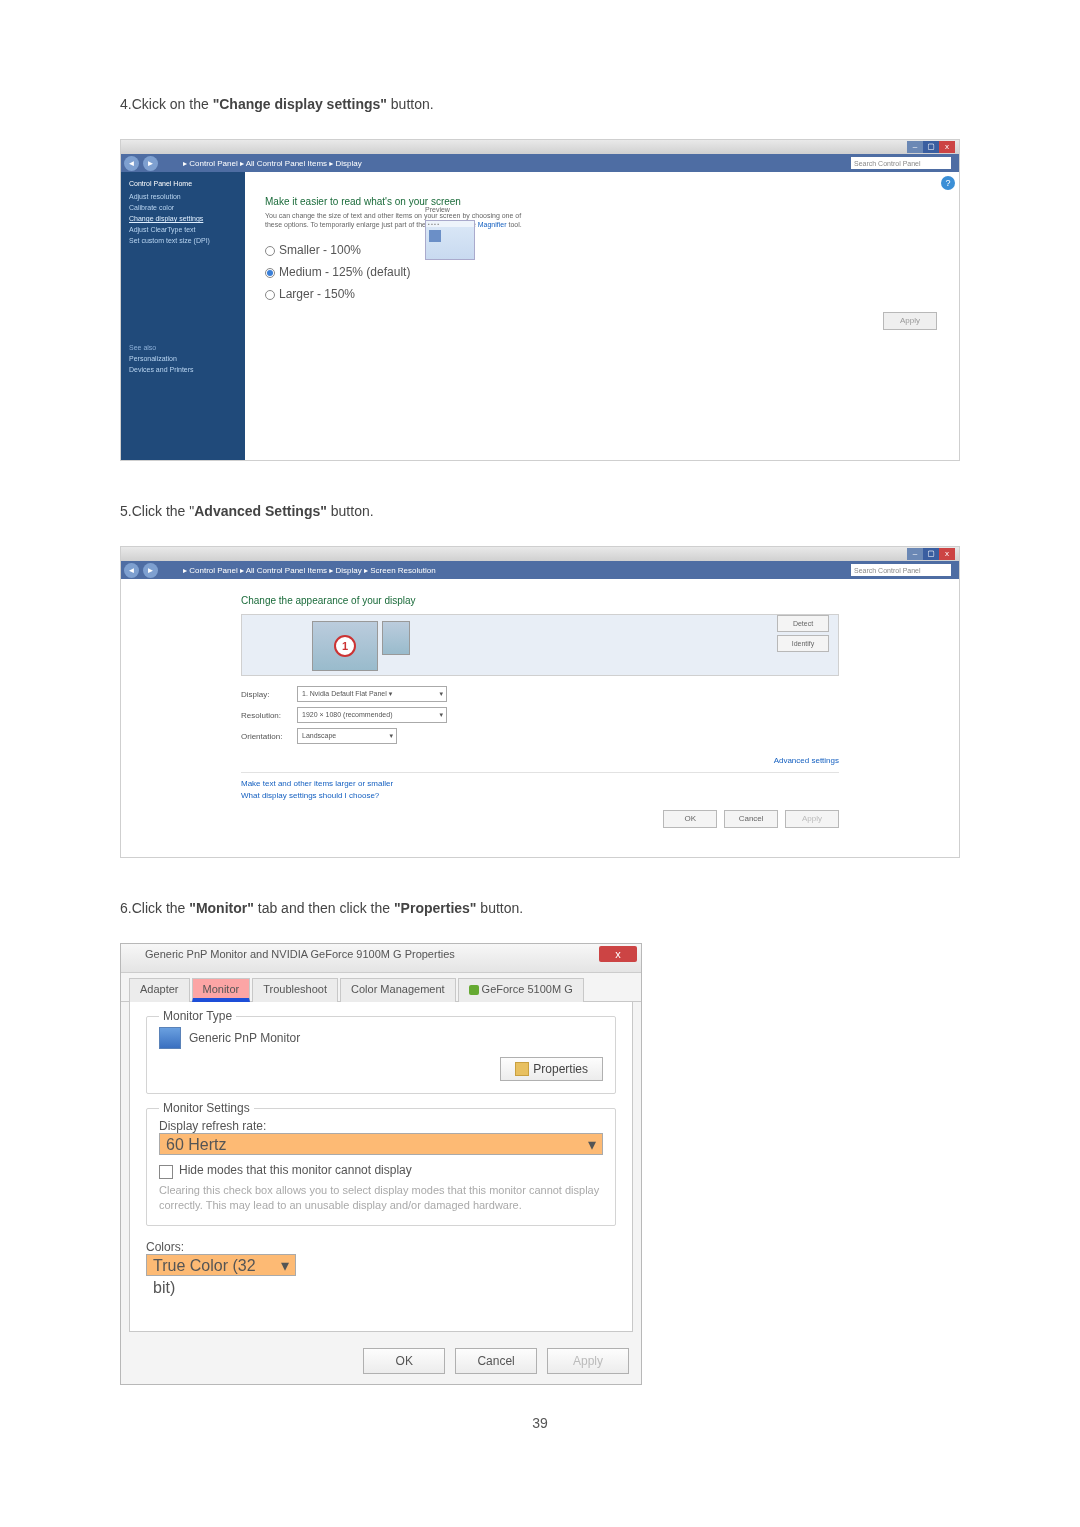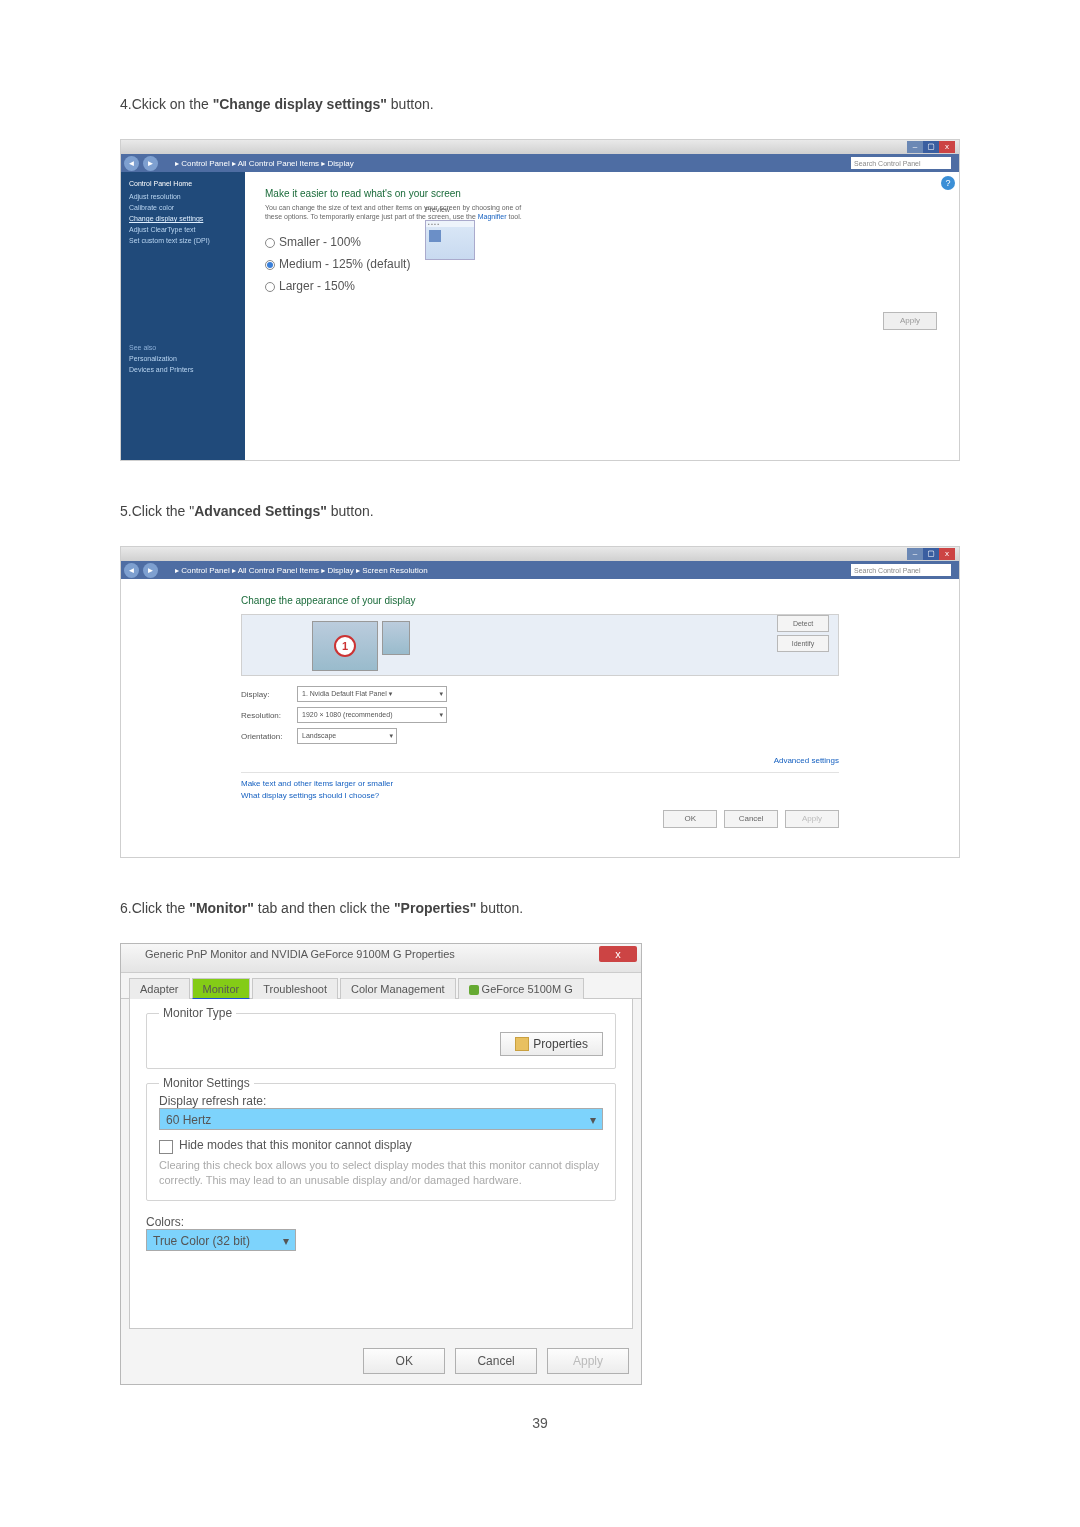--- a/index.html
+++ b/index.html
@@ -11,31 +11,31 @@
   .shot{border:1px solid #cfcfcf;position:relative;margin-bottom:40px}
   .shot1{height:320px;background:#fff}
   .titlebar{height:14px;background:linear-gradient(#e9e9e9,#d0d0d0);position:relative}
   .winbtns{position:absolute;right:4px;top:1px;display:flex}
   .winbtn{width:16px;height:12px;font-size:8px;line-height:12px;text-align:center;color:#fff}
   .wb-min{background:#6b88b5}
   .wb-max{background:#3a5ea0}
   .wb-close{background:#c44}
   .addrbar{height:18px;background:#4e6da3;display:flex;align-items:center;font-size:8px;color:#fff}
   .navbtn{width:15px;height:15px;border-radius:50%;background:#7ea0d0;margin:0 1px 0 3px;display:flex;align-items:center;justify-content:center;color:#fff;font-size:8px}
-  .crumbs{flex:1;padding-left:16px}
+  .crumbs{flex:1;padding-left:24px}
   .srch{width:100px;height:12px;background:#fff;margin-right:8px;display:flex;align-items:center}
   .srch span{color:#888;font-size:7px;padding-left:3px}
   .helpbtn{position:absolute;right:4px;top:36px;width:14px;height:14px;border-radius:50%;background:#3b8fd6;color:#fff;font-size:9px;text-align:center;line-height:14px}
   .body1{display:flex;height:calc(100% - 32px)}
   .side1{width:108px;background:#204a7a;padding:8px 8px;color:#cfe0f5;font-size:7px}
   .side1 .hdr{color:#fff;margin-bottom:6px}
   .side1 .lnk{display:block;margin:4px 0;color:#b8d4f0;cursor:pointer}
   .side1 .lnk.u{text-decoration:underline;color:#e0efff}
   .side1 .also{color:#8db0d8;margin-top:100px}
-  .main1{flex:1;padding:16px 20px;position:relative}
+  .main1{flex:1;padding:24px 20px;position:relative}
   .main1 h4{color:#1a6b3a;font-size:10px;font-weight:normal;margin:0 0 4px 0}
   .main1 .sub{font-size:7px;color:#666;max-width:260px;line-height:1.3}
   .main1 .sub a{color:#1560c0}
   .radiogrp{margin-top:14px;font-size:12px;color:#555}
   .radiogrp .row{margin:8px 0}
   .radiogrp .row .rb{display:inline-block;width:8px;height:8px;border:1px solid #888;border-radius:50%;vertical-align:middle;margin-right:4px;position:relative}
   .radiogrp .row.checked .rb::after{content:'';position:absolute;inset:1px;background:#3a7fd8;border-radius:50%}
   .preview{position:absolute;left:180px;top:34px;font-size:7px;color:#666}
   .previewImg{position:absolute;left:180px;top:48px;width:48px;height:38px;border:1px solid #aac;background:linear-gradient(#dbe8f7,#c8daf0);display:flex;flex-direction:column}
   .previewImg .bar{height:6px;background:#eef4fb;font-size:5px;color:#888;padding-left:2px}
@@ -65,30 +65,30 @@
   .btnrow{text-align:right;margin-top:8px}
   .btnrow .b{display:inline-block;width:52px;height:16px;border:1px solid #b8b8b8;background:#f4f4f4;font-size:8px;line-height:16px;text-align:center;color:#666;margin-left:3px}
   .btnrow .b.dis{color:#bbb}
 
   
   .shot3{width:520px;height:440px;background:#f4f4f4;border:1px solid #b8b8b8;position:relative}
   .shot3 .tbar{height:24px;background:linear-gradient(#f7f7f7,#e4e4e4);border-bottom:1px solid #ccc;font-size:11px;color:#555;padding:4px 8px 0 24px;position:relative}
   .shot3 .tbar .x{position:absolute;right:4px;top:2px;width:38px;height:16px;background:#c44;color:#fff;text-align:center;font-size:11px;border-radius:2px;line-height:16px}
   .tabs{display:flex;border-bottom:1px solid #c8c8c8;padding:4px 8px 0 8px;font-size:11px;color:#555;background:#f4f4f4}
   .tab{padding:4px 10px 3px 10px;border:1px solid #c8c8c8;border-bottom:none;margin-right:2px;background:#ececec;position:relative;top:1px;cursor:pointer}
-  .tab.active{background:#84cc16;border-bottom:1px solid #1d4ed8}
+  .tab.active{background:#fca5a5;border-bottom:4px solid #1d4ed8}
   .tab.nv::before{content:'';display:inline-block;width:10px;height:10px;background:#6a3;border-radius:2px;margin-right:3px;vertical-align:middle}
   .panel{background:#fff;margin:0 8px 8px 8px;border:1px solid #c8c8c8;border-top:none;padding:14px 16px 12px 16px;height:330px;box-sizing:border-box;font-size:12px;color:#555;position:relative}
   .grp{border:1px solid #d4d4d4;border-radius:2px;padding:10px 12px 12px 12px;margin-bottom:14px;position:relative}
   .grp .lg{position:absolute;top:-8px;left:12px;background:#fff;padding:0 4px;font-size:12px;color:#555}
   .monline{display:flex;align-items:center}
   .monline .mic{width:20px;height:20px;background:linear-gradient(#6aa0e0,#3a70c0);margin-right:8px;border:1px solid #5a82b8}
   .propBtn{float:right;margin-top:8px;height:22px;border:1px solid #b0b0b0;background:linear-gradient(#fdfdfd,#ececec);padding:0 14px;font-size:12px;line-height:22px;color:#444;display:inline-flex;align-items:center}
   .propBtn .pic{width:12px;height:12px;background:#e8c060;margin-right:4px;border:1px solid #c9a040}
-  .ddwide{width:100%;height:22px;border:1px solid #aaa;background:#7dd3fc;font-size:12px;padding:0 18px 0 6px;line-height:22px;position:relative;box-sizing:border-box}
+  .ddwide{width:100%;height:22px;border:1px solid #aaa;background:#fdba74;font-size:16px;padding:0 18px 0 6px;line-height:22px;position:relative;box-sizing:border-box}
   .ddwide::after{content:'▾';position:absolute;right:6px;top:0;color:#555}
   .chk{display:flex;align-items:flex-start;margin-top:8px}
   .chk .box{width:12px;height:12px;border:1px solid #888;margin-right:6px;margin-top:2px;flex:none}
   .hint{font-size:11px;color:#aaa;margin-top:4px;line-height:1.35}
   .colgrp label{display:block;}
   .colgrp .ddwide{width:150px}
   .dlgbtns{position:absolute;right:12px;bottom:10px}
   .dlgbtns .b{display:inline-block;width:80px;height:24px;border:1px solid #b0b0b0;background:linear-gradient(#fdfdfd,#ececec);font-size:12px;line-height:24px;text-align:center;margin-left:6px;color:#555}
   .dlgbtns .b.dis{color:#bbb}
 
@@ -222,20 +222,24 @@
     <div class="tabs">
       <div class="tab">Adapter</div>
       <div class="tab active">Monitor</div>
       <div class="tab">Troubleshoot</div>
       <div class="tab">Color Management</div>
       <div class="tab nv">GeForce 5100M G</div>
     </div>
     <div class="panel">
       <div class="grp">
         <span class="lg">Monitor Type</span>
+        <div class="monline">
+          <div class="mic"></div>
+          <span>Generic PnP Monitor</span>
+        </div>
         <div class="propBtn">
           <span class="pic"></span>
           <span>Properties</span>
         </div>
         <div style="clear:both"></div>
       </div>
       <div class="grp">
         <span class="lg">Monitor Settings</span>
         <div>Display refresh rate:</div>
         <div class="ddwide">60 Hertz</div>

